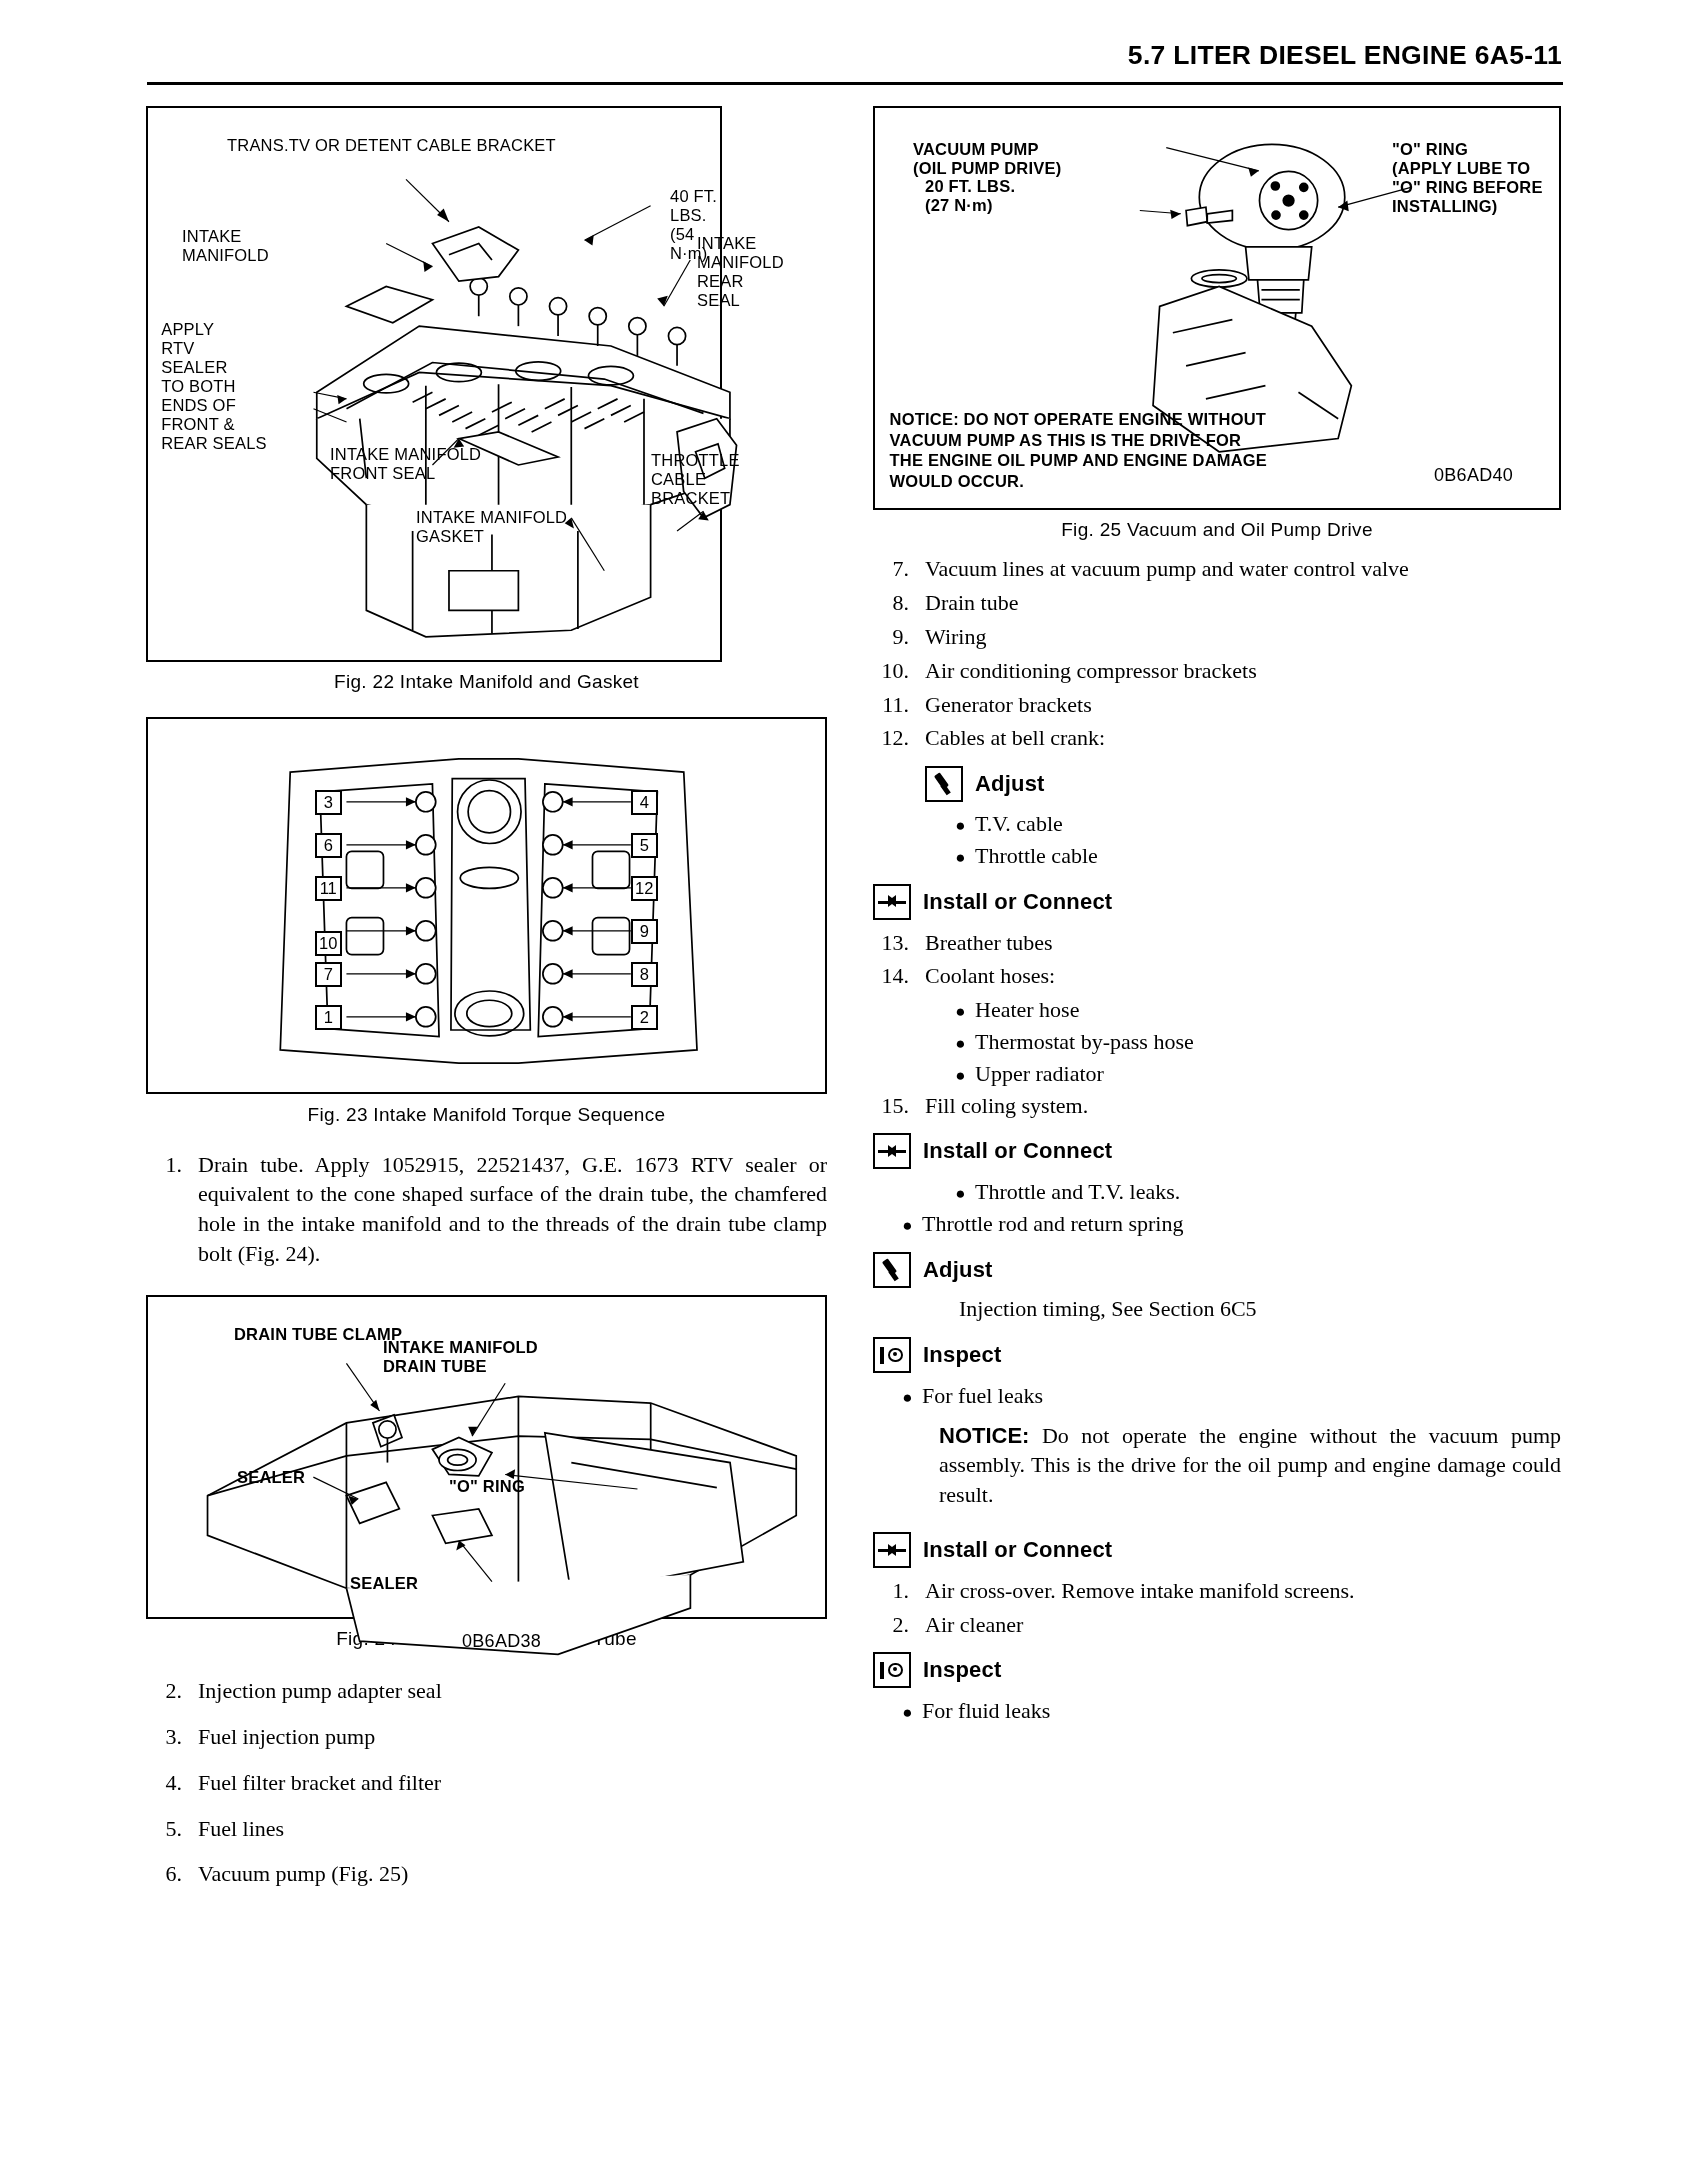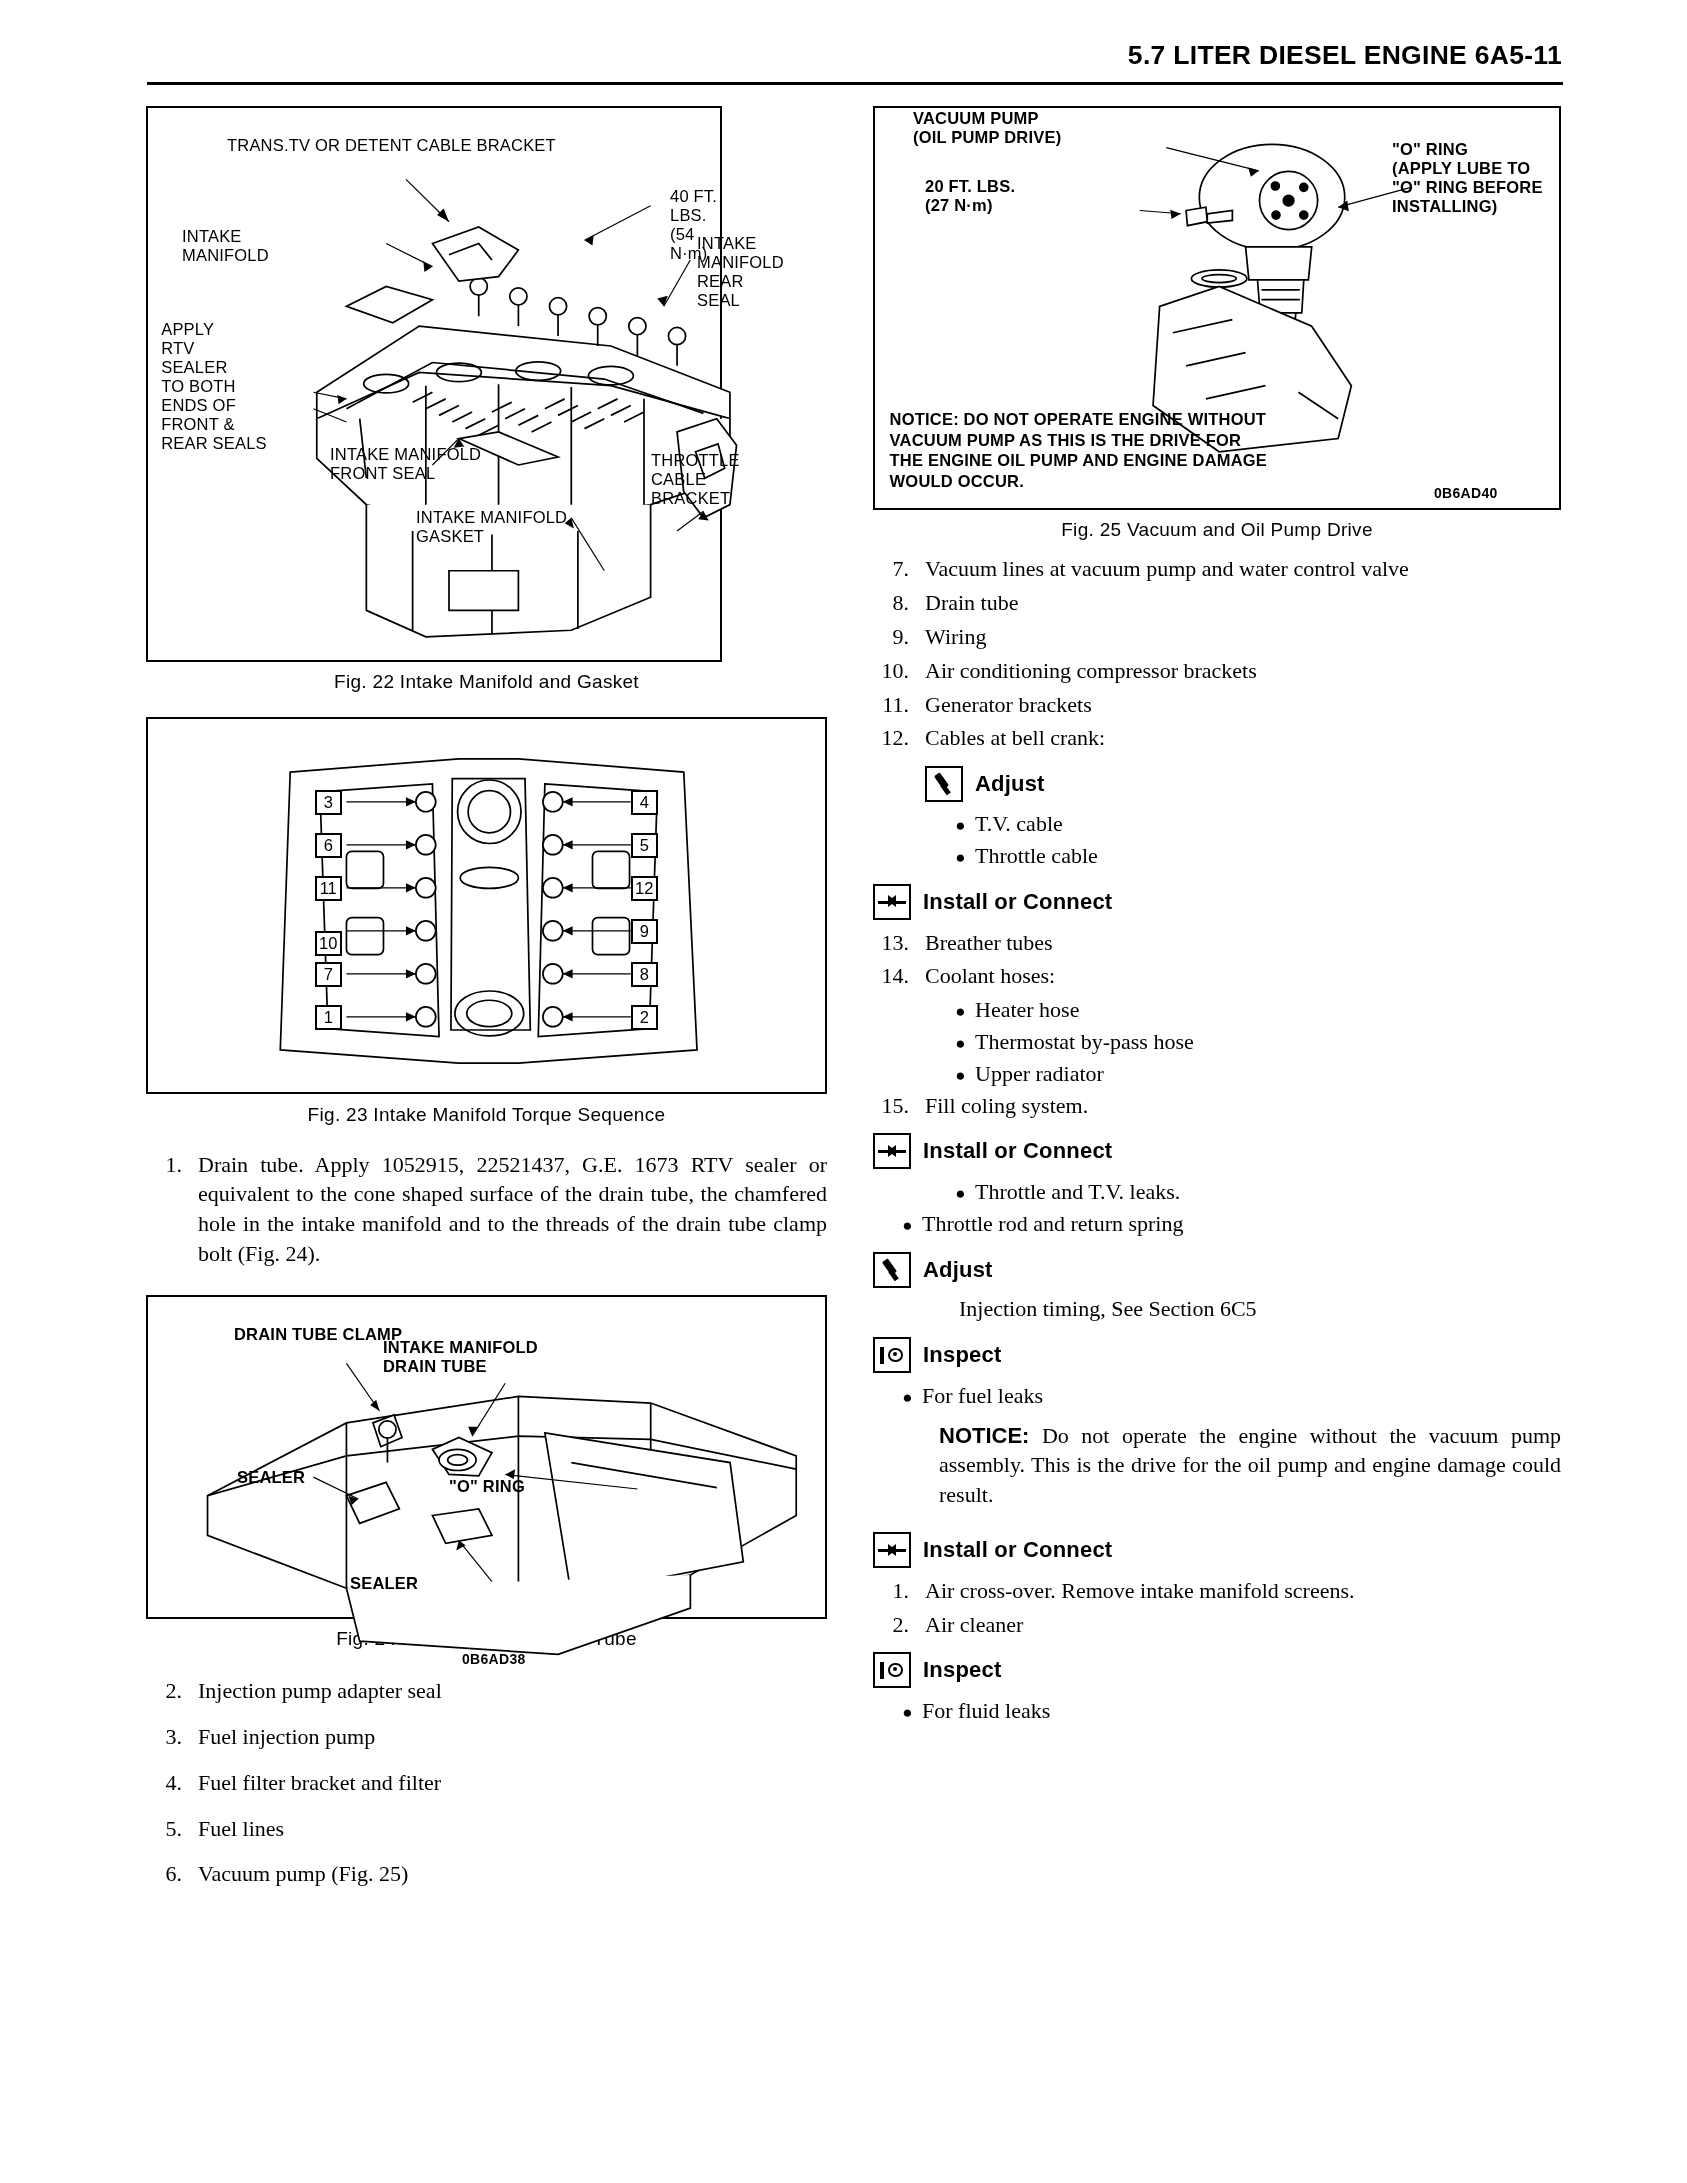--- a/index.html
+++ b/index.html
@@ -74,24 +74,23 @@
     font-family: "Liberation Sans", sans-serif;
     font-size: 16.5px;
     line-height: 1.15;
     letter-spacing: 0.2px;
     white-space: pre-line;
   }
   .lbl.b { font-weight: bold; }
   .code {
     position: absolute;
     font-family: "Liberation Sans", sans-serif;
-    font-weight: bold;
-    font-size: 14px;
+    font-weight: normal;
+    font-size: 18px;
     letter-spacing: 0.3px;
-    margin-top: 20px;
   }
   
   .para {
     font-size: 22px;
     line-height: 1.35;
     text-align: justify;
   }
   .numlist {
     margin: 0;
     padding: 0;
@@ -527,21 +526,21 @@
           <path d="M440 60 L580 95"></path>
           <path d="M810 120 L700 150"></path>
           <path d="M400 155 L462 160"></path>
         </g>
         <g fill="#000">
           <polygon points="580,95 564,90 568,104"></polygon>
           <polygon points="700,150 714,140 716,156"></polygon>
           <polygon points="462,160 446,154 448,168"></polygon>
         </g>
       </svg>
-      <div class="lbl b" style="left:38px;top:1px;">VACUUM PUMP
+      <div class="lbl b" style="left:38px;top:32px;">VACUUM PUMP
 (OIL PUMP DRIVE)</div>
       <div class="lbl b" style="left:517px;top:32px;">"O" RING
 (APPLY LUBE TO
 "O" RING BEFORE
 INSTALLING)</div>
       <div class="lbl b" style="left:50px;top:69px;">20 FT. LBS.
 (27 N·m)</div>
       <div class="lbl b" style="left:14.6px;top:301px;line-height:1.25;">NOTICE: DO NOT OPERATE ENGINE WITHOUT
 VACUUM PUMP AS THIS IS THE DRIVE FOR
 THE ENGINE OIL PUMP AND ENGINE DAMAGE

